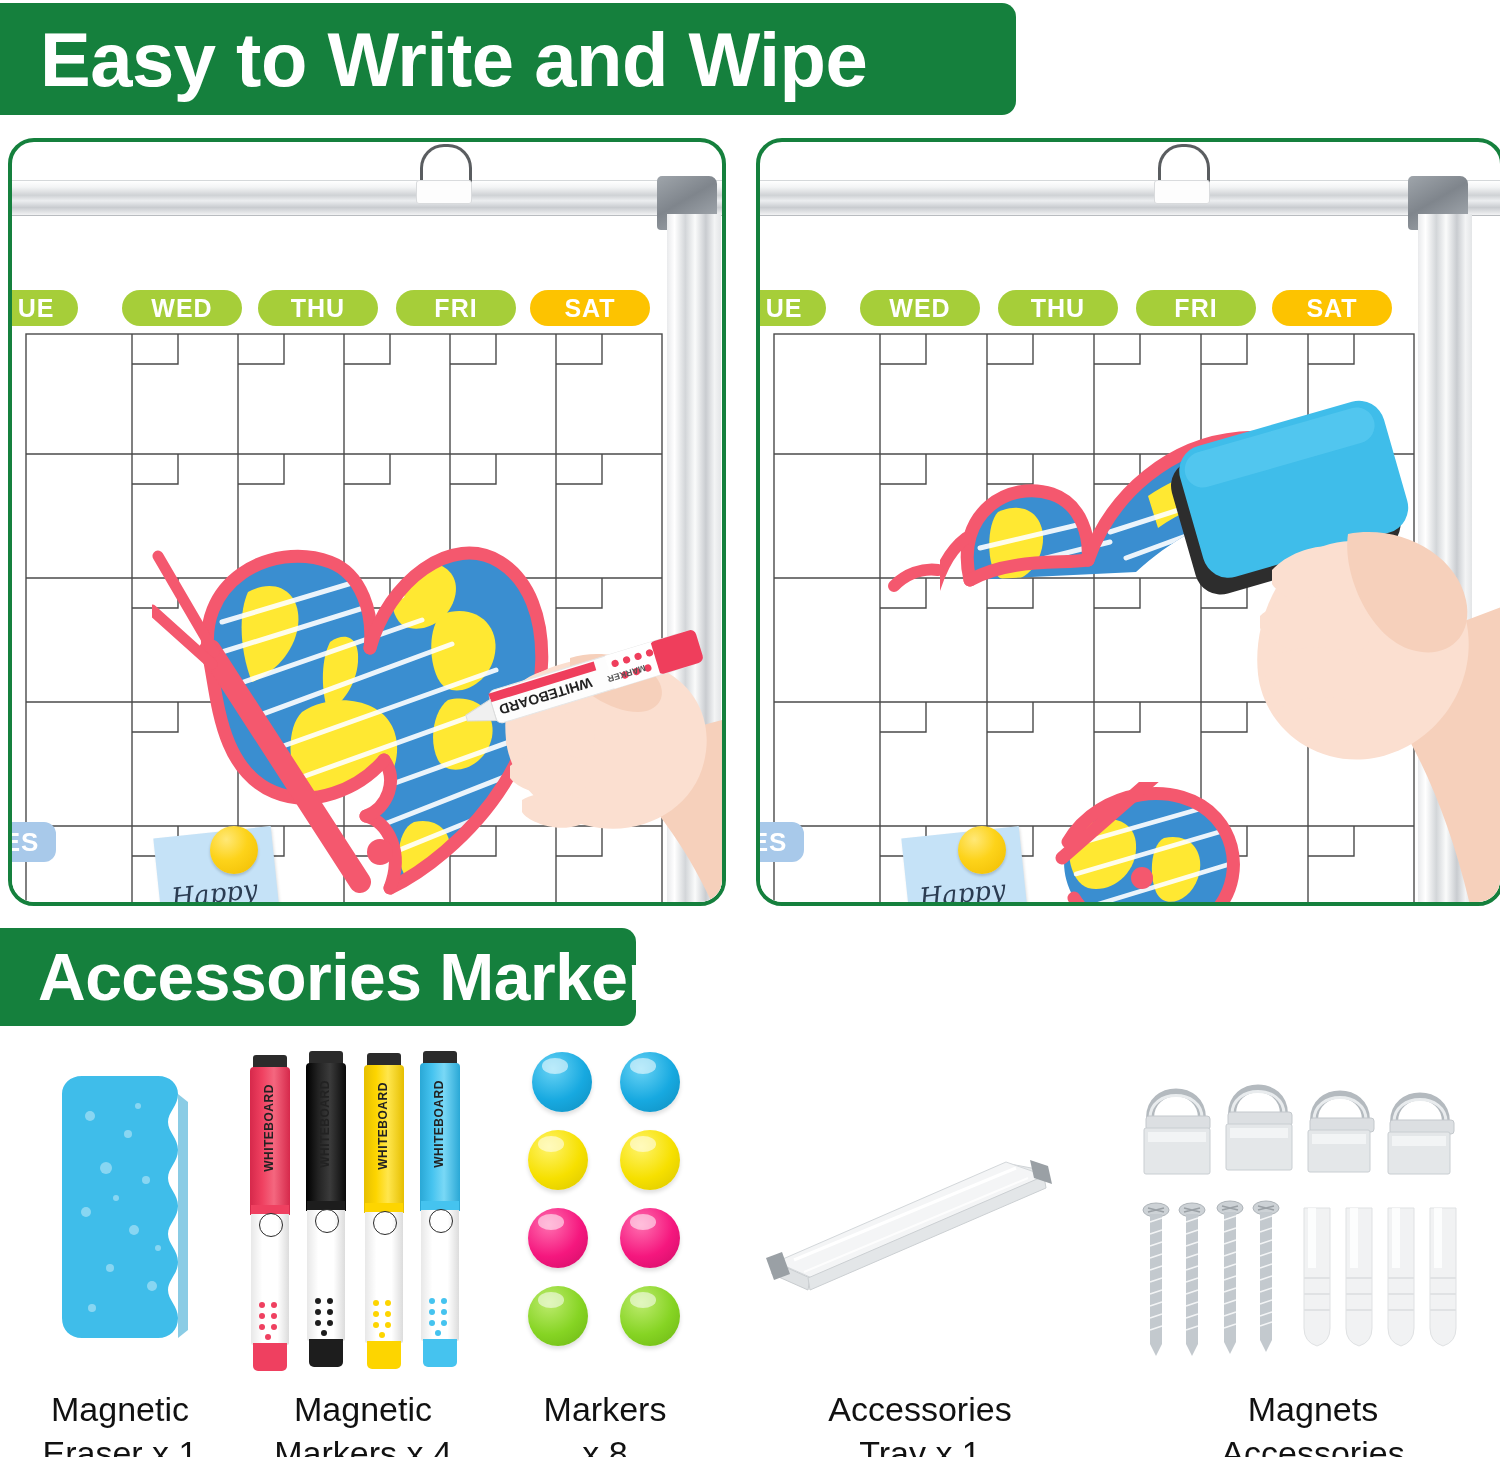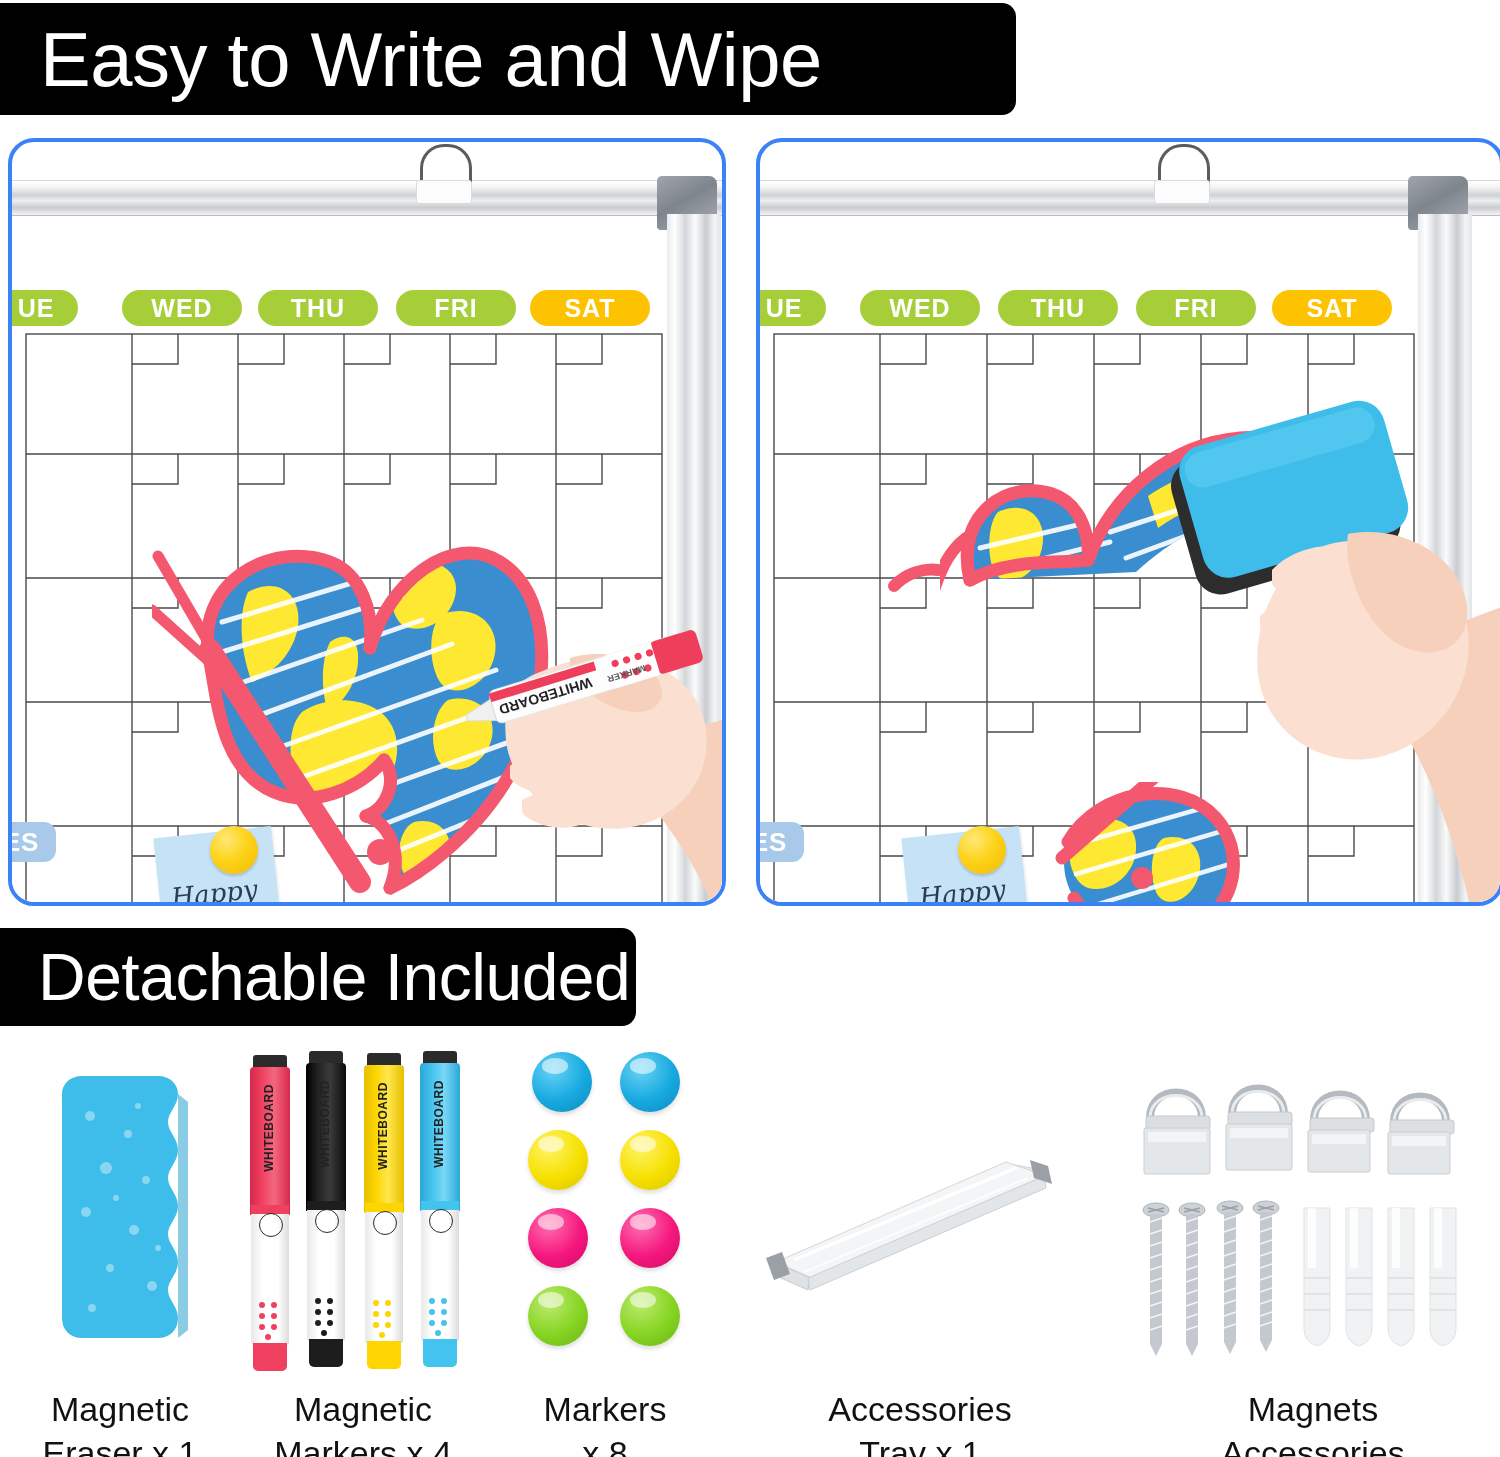--- a/index.html
+++ b/index.html
@@ -4,34 +4,34 @@
 <style>
   html,body{margin:0;padding:0;background:#ffffff;}
   body{
     width:1500px;height:1457px;position:relative;overflow:hidden;
     font-family:"Liberation Sans","DejaVu Sans",sans-serif;
     -webkit-font-smoothing:antialiased;
   }
 
   
   .banner{
-    position:absolute;background:#000000;color:#ffffff;
+    position:absolute;background:#15803d;color:#ffffff;
     border-radius:14px;display:flex;align-items:center;
-    font-weight:normal;letter-spacing:-0.5px;white-space:nowrap;
+    font-weight:bold;letter-spacing:-0.5px;white-space:nowrap;
   }
   #banner-write{left:0;top:3px;width:1016px;height:112px;
     border-top-left-radius:0;border-bottom-left-radius:0;
     padding-left:40px;box-sizing:border-box;font-size:76px;}
   #banner-acc{left:0;top:928px;width:636px;height:98px;
     border-top-left-radius:0;border-bottom-left-radius:0;
     padding-left:38px;box-sizing:border-box;font-size:66px;}
 
   
   .panel{
-    position:absolute;border:4px solid #3b82f6;border-radius:26px;
+    position:absolute;border:4px solid #15803d;border-radius:26px;
     background:#ffffff;overflow:hidden;top:138px;height:760px;
   }
   #panel-left{left:8px;width:710px;}
   #panel-right{left:756px;width:740px;}
   .panel-inner{position:absolute;inset:0;overflow:hidden;}
 
   
   .bframe-top{
     position:absolute;left:-40px;right:-10px;top:38px;height:34px;
     background:linear-gradient(180deg,#ffffff 0%,#f3f4f5 18%,#cfd2d5 42%,
@@ -443,21 +443,21 @@
                C160 352 126 336 120 326 Z" class="skin-a"></path>
 
       <path d="M188 140 C240 130 296 160 306 206 C314 244 286 266 252 256
                C210 244 182 180 188 140 Z" class="skin-b"></path>
     </svg>
 
   </div>
 </div>
 
 <div class="banner" id="banner-acc">
-  <span>Detachable Included</span>
+  <span>Accessories Markers</span>
 </div>
 
 <div class="acc-item" style="left:42px;top:1072px;">
   <svg width="190" height="290">
     <path d="M20 22 C20 12 28 4 40 4 L116 4 C128 4 136 12 136 22
              C136 34 126 40 126 50 C126 60 136 66 136 78
              C136 90 126 96 126 106 C126 116 136 122 136 134
              C136 146 126 152 126 162 C126 172 136 178 136 190
              C136 202 126 208 126 218 C126 228 136 234 136 246
              C136 258 128 266 116 266 L40 266 C28 266 20 258 20 246 Z" fill="#3fbdea"></path>

